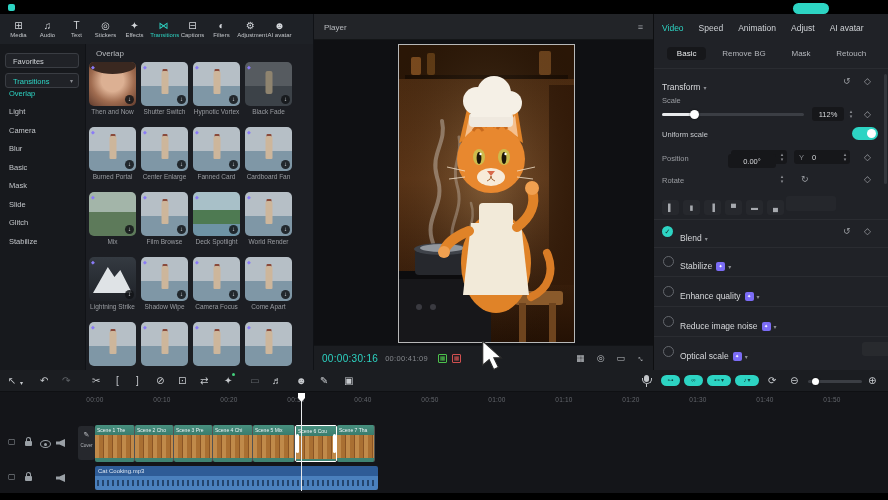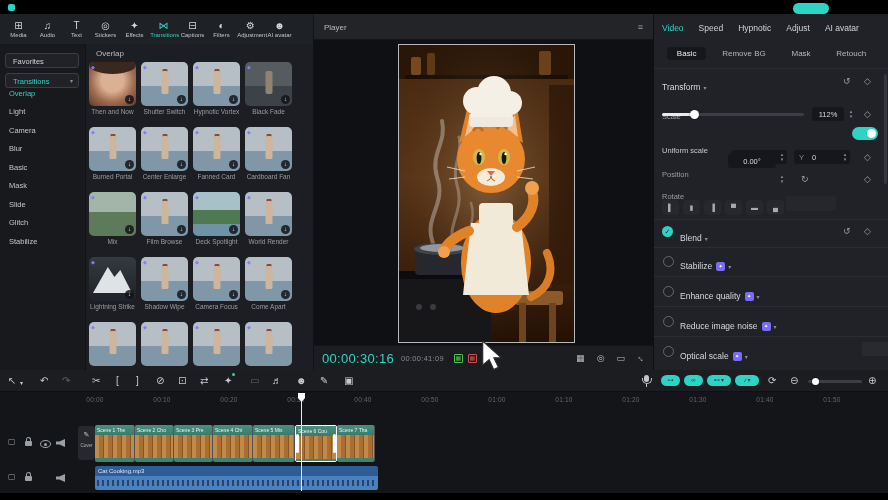--- a/index.html
+++ b/index.html
@@ -45,40 +45,40 @@
   .dlbadge{position:absolute;right:2px;bottom:2px;width:9px;height:9px;border-radius:50%;background:rgba(18,20,24,.85);
            color:#dfe2e5;font-size:6px;line-height:9px;text-align:center;}
   
   #playerpanel{left:313px;top:0;width:340px;height:356px;background:#1b1d21;border-left:1px solid #101216;box-sizing:border-box;}
   #player-header{left:0;top:0;width:100%;height:26px;background:#222428;border-bottom:1px solid #141618;box-sizing:border-box;}
   #player-title{left:10px;top:9px;font-size:8px;color:#b9bcc0;}
   #player-menu{right:10px;top:8px;font-size:9px;color:#9a9da2;}
   #preview{left:0;top:26px;width:340px;height:305px;background:#0f1013;}
   #video{left:85px;top:5px;width:175px;height:297px;outline:1px solid rgba(240,240,240,.75);}
   #player-bottom{left:0;top:331px;width:340px;height:25px;background:#1b1d21;border-top:1px solid #121417;display:flex;align-items:center;box-sizing:border-box;padding:0 8px;}
-  #tc-current{color:#2dd4c3;font-size:13px;letter-spacing:.3px;}
+  #tc-current{color:#2dd4c3;font-size:10px;letter-spacing:.3px;}
   #tc-duration{color:#85888d;font-size:7.5px;margin-left:7px;letter-spacing:.3px;}
   .ind{width:7px;height:7px;border-radius:1px;margin-left:5px;font-size:6px;line-height:7px;text-align:center;}
   #ind-green{color:#4cc24c;border:1px solid #4cc24c;margin-left:10px;}
   #ind-red{color:#d05050;border:1px solid #d05050;}
   #pb-icons{margin-left:auto;display:flex;gap:12px;color:#b9bcc0;font-size:9px;}
   .rot45{display:inline-block;transform:rotate(45deg);}
   
   #cursor{left:165px;top:327px;z-index:60;}
   
   #rightpanel{left:653px;top:0;width:235px;height:356px;background:#202227;border-left:1px solid #0e0f11;box-sizing:border-box;overflow:hidden;}
   .rp-tabs{left:0;top:6px;width:235px;height:16px;display:flex;gap:15px;padding-left:8px;box-sizing:border-box;align-items:center;}
   .rp-tab{font-size:8.5px;color:#cfd2d6;}
   .rp-tab.active{color:#2dd4c3;}
   .rp-subtabs{left:0;top:30px;width:235px;height:18px;display:flex;align-items:center;justify-content:space-around;padding:0 10px;box-sizing:border-box;}
   .rp-subtab{font-size:8px;color:#b4b7bc;padding:2px 10px;border-radius:4px;}
   .rp-subtab.active{background:#16171a;color:#e8eaec;}
   .rp-div{left:0;width:235px;height:1px;background:#2a2c31;}
   .rp-label{font-size:8.5px;color:#d6d8db;}
-  .rp-sub{font-size:7.5px;color:#9a9da2;margin-top:16px;}
+  .rp-sub{font-size:7.5px;color:#9a9da2;}
   .caret{color:#8b8e93;font-size:6px;margin-left:3px;}
   .rp-ricon{position:absolute;color:#9a9da2;font-size:9px;top:0;}
   .kf{left:210px;}
   .rst{left:189px;}
   .slider-track{position:absolute;height:3px;border-radius:2px;background:#3b3e44;}
   .slider-fill{position:absolute;height:3px;border-radius:2px;background:#e8eaec;}
   .slider-knob{position:absolute;width:9px;height:9px;border-radius:50%;background:#fff;top:-3px;box-shadow:0 0 2px rgba(0,0,0,.6);}
   .valbox{position:absolute;background:#16171a;border-radius:3px;height:14px;display:flex;align-items:center;justify-content:center;font-size:7.5px;color:#d6d8db;}
   .stepper{position:absolute;width:8px;height:14px;display:flex;flex-direction:column;justify-content:center;color:#8b8e93;font-size:5px;line-height:5px;text-align:center;}
   .toggle{position:absolute;width:26px;height:13px;border-radius:7px;background:#2dd4c3;}
@@ -431,21 +431,21 @@
       </div>
       <svg class="abs" id="cursor" width="26" height="30" viewBox="0 0 15 21">
         <polygon points="1,0 1,17 5.5,13 8.7,20 12,18.4 8.8,11.8 14,11.8" fill="#fff" stroke="#2a2a2a" stroke-width="0.8"></polygon>
       </svg>
     </div>
 
     <div class="abs" id="rightpanel">
       <div class="abs rp-tabs">
         <span class="rp-tab active">Video</span>
         <span class="rp-tab">Speed</span>
-        <span class="rp-tab">Hypnotic</span>
+        <span class="rp-tab">Animation</span>
         <span class="rp-tab">Adjust</span>
         <span class="rp-tab">AI avatar</span>
       </div>
       <div class="abs rp-subtabs">
         <span class="rp-subtab active">Basic</span>
         <span class="rp-subtab">Remove BG</span>
         <span class="rp-subtab">Mask</span>
         <span class="rp-subtab">Retouch</span>
       </div>
       <div class="abs rp-div" style="top:54px;"></div>

